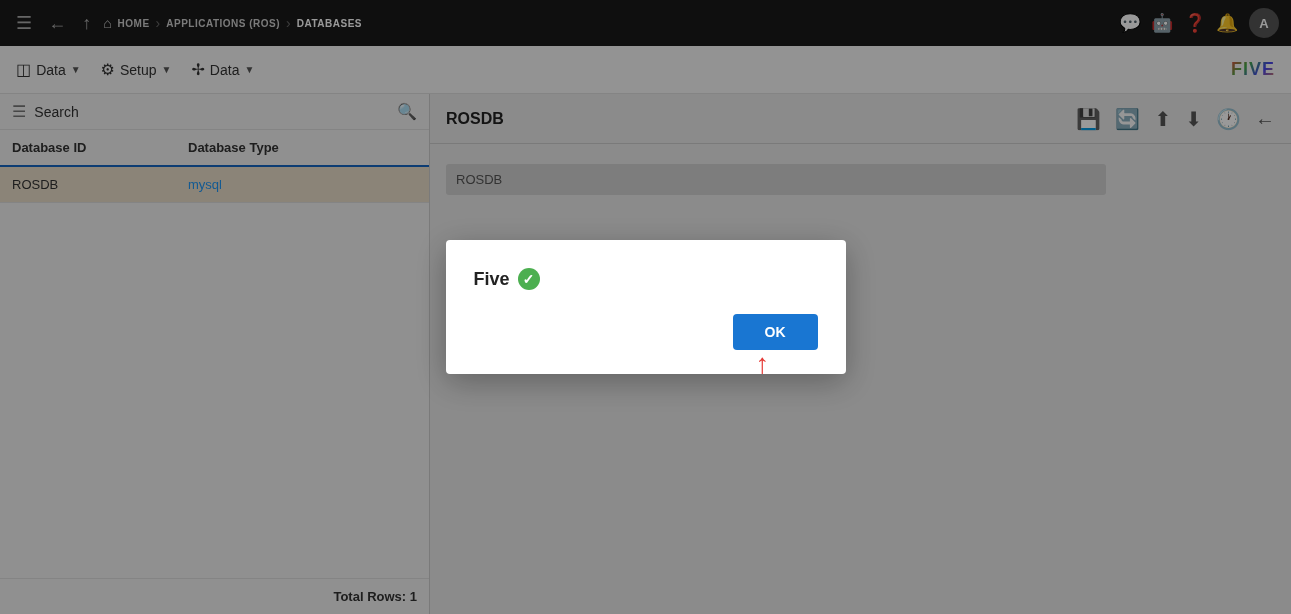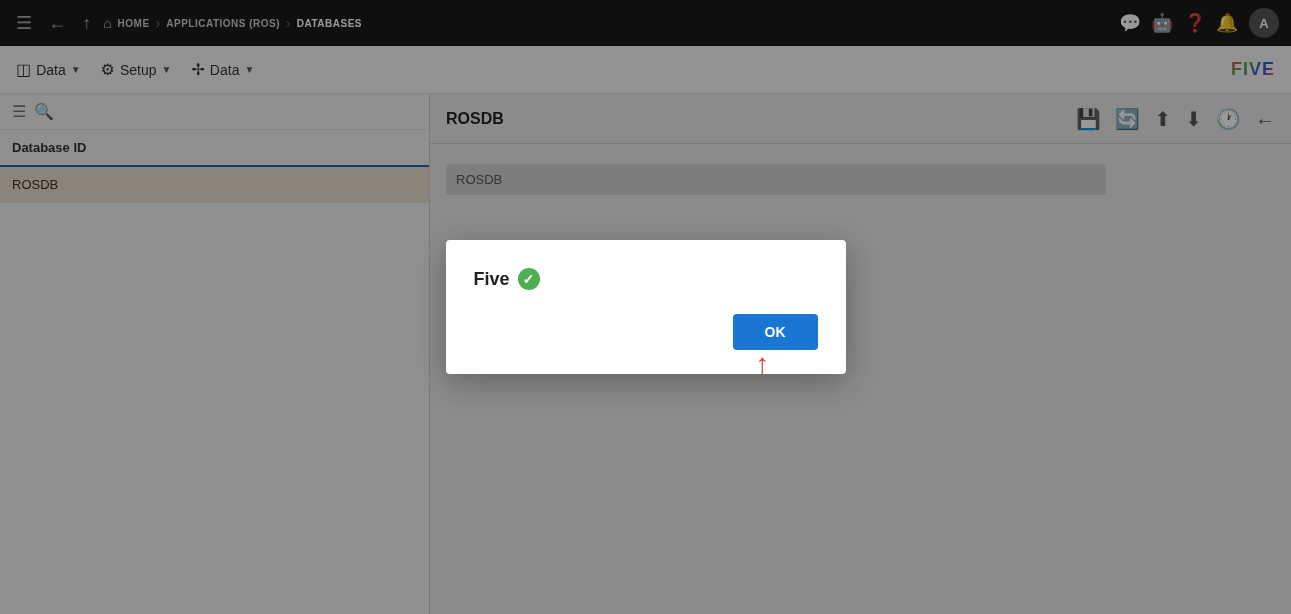--- a/index.html
+++ b/index.html
@@ -295,28 +295,32 @@
   <div class="five-logo">
     <span class="logo-text">FIVE</span>
   </div>
 </div>
 
 <div class="main-content">
 
   <div class="left-panel">
     <div class="search-bar">
       <span class="filter-icon">☰</span>
+      <input type="text" placeholder="Search" value="Search" style="">
       <span class="search-icon">🔍</span>
     </div>
     <div class="table-header">
       <span class="col col-id">Database ID</span>
+      <span class="col col-type">Database Type</span>
     </div>
     <div class="table-row">
       <span class="col col-id">ROSDB</span>
-    </div>
+      <span class="col col-type">mysql</span>
+    </div>
+    <div class="total-rows">Total Rows: 1</div>
   </div>
 
   <div class="right-panel">
     <div class="right-header">
       <span class="panel-title">ROSDB</span>
       <div class="action-icons">
         <span class="a-icon">💾</span>
         <span class="a-icon">🔄</span>
         <span class="a-icon">⬆</span>
         <span class="a-icon">⬇</span>

